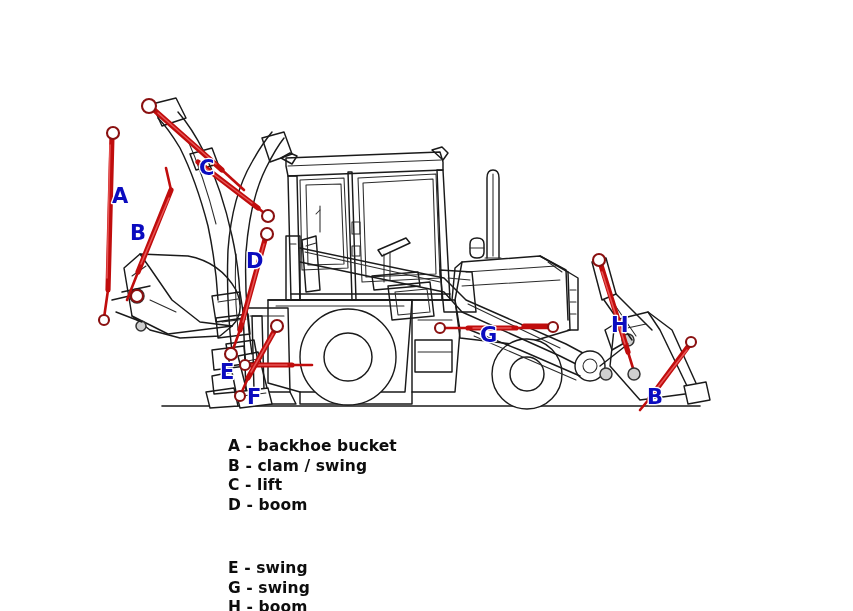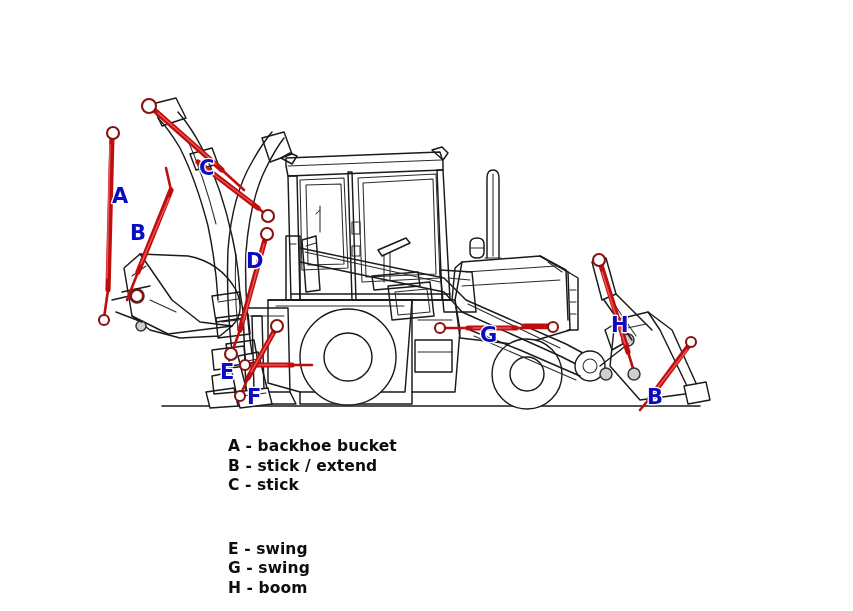--- a/index.html
+++ b/index.html
@@ -413,22 +413,23 @@
       <text class="callout" x="611" y="332">H</text>
       <text class="callout" x="647" y="404">B</text>
     </g>
 
   </svg>
 
   <div id="legend">
 
     <div class="legend-col left">
       <div class="legend-row">A - backhoe bucket</div>
-      <div class="legend-row">B - stick / extend</div>
-      <div class="legend-row">C - stick</div>
+      <div class="legend-row">B - clam / swing</div>
+      <div class="legend-row">C - lift</div>
+      <div class="legend-row">D - boom</div>
     </div>
 
     <div class="legend-col right">
       <div class="legend-row">E - swing</div>
       <div class="legend-row">G - swing</div>
       <div class="legend-row">H - boom</div>
     </div>
 
   </div>
 

